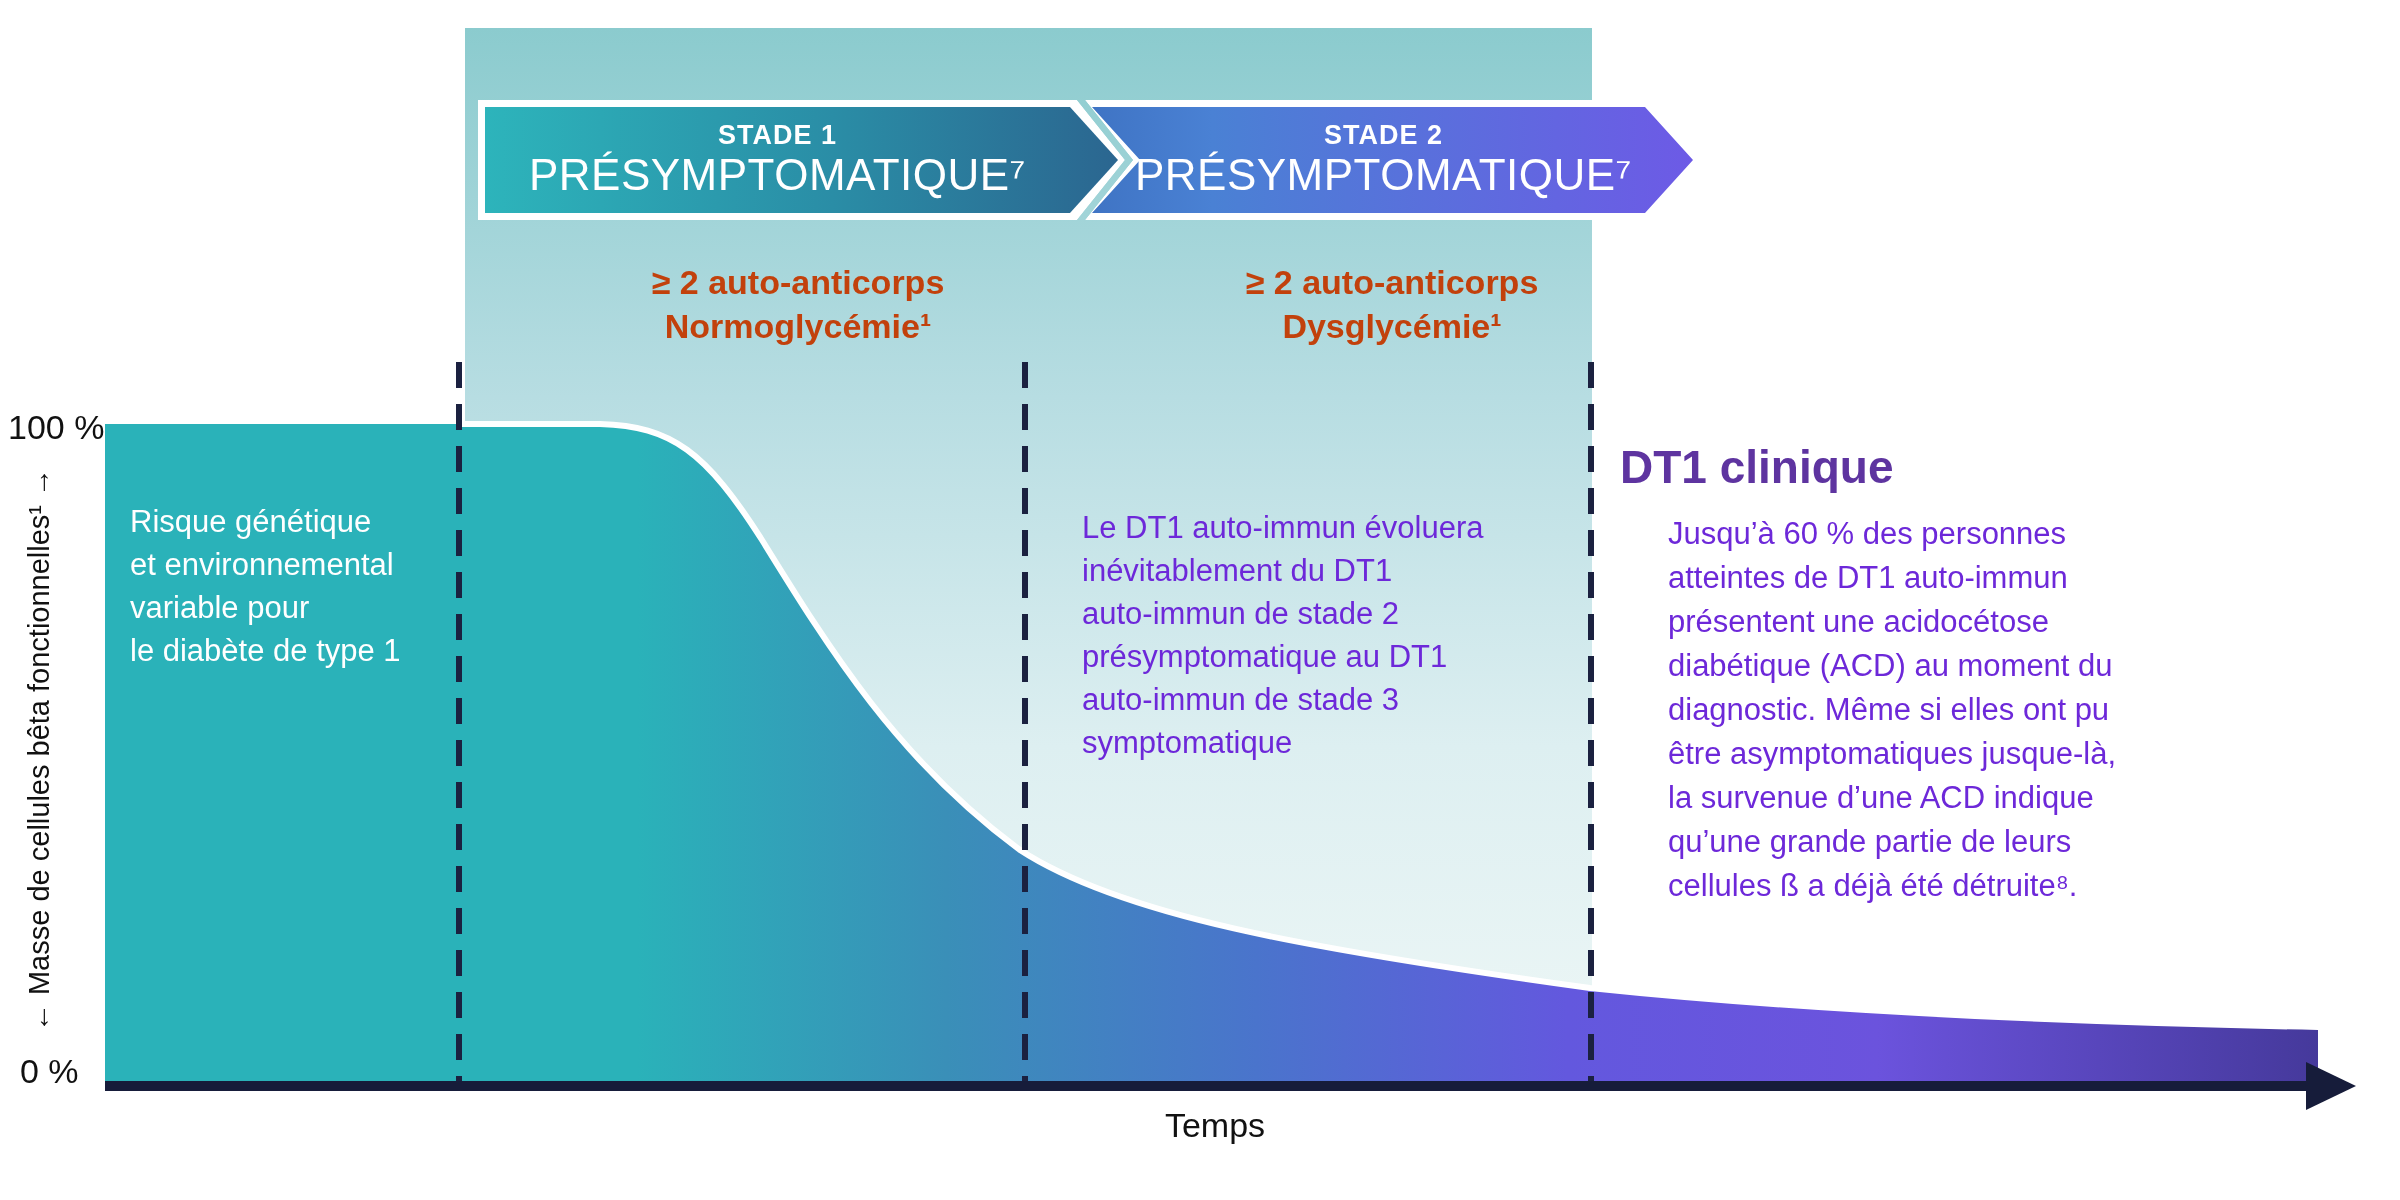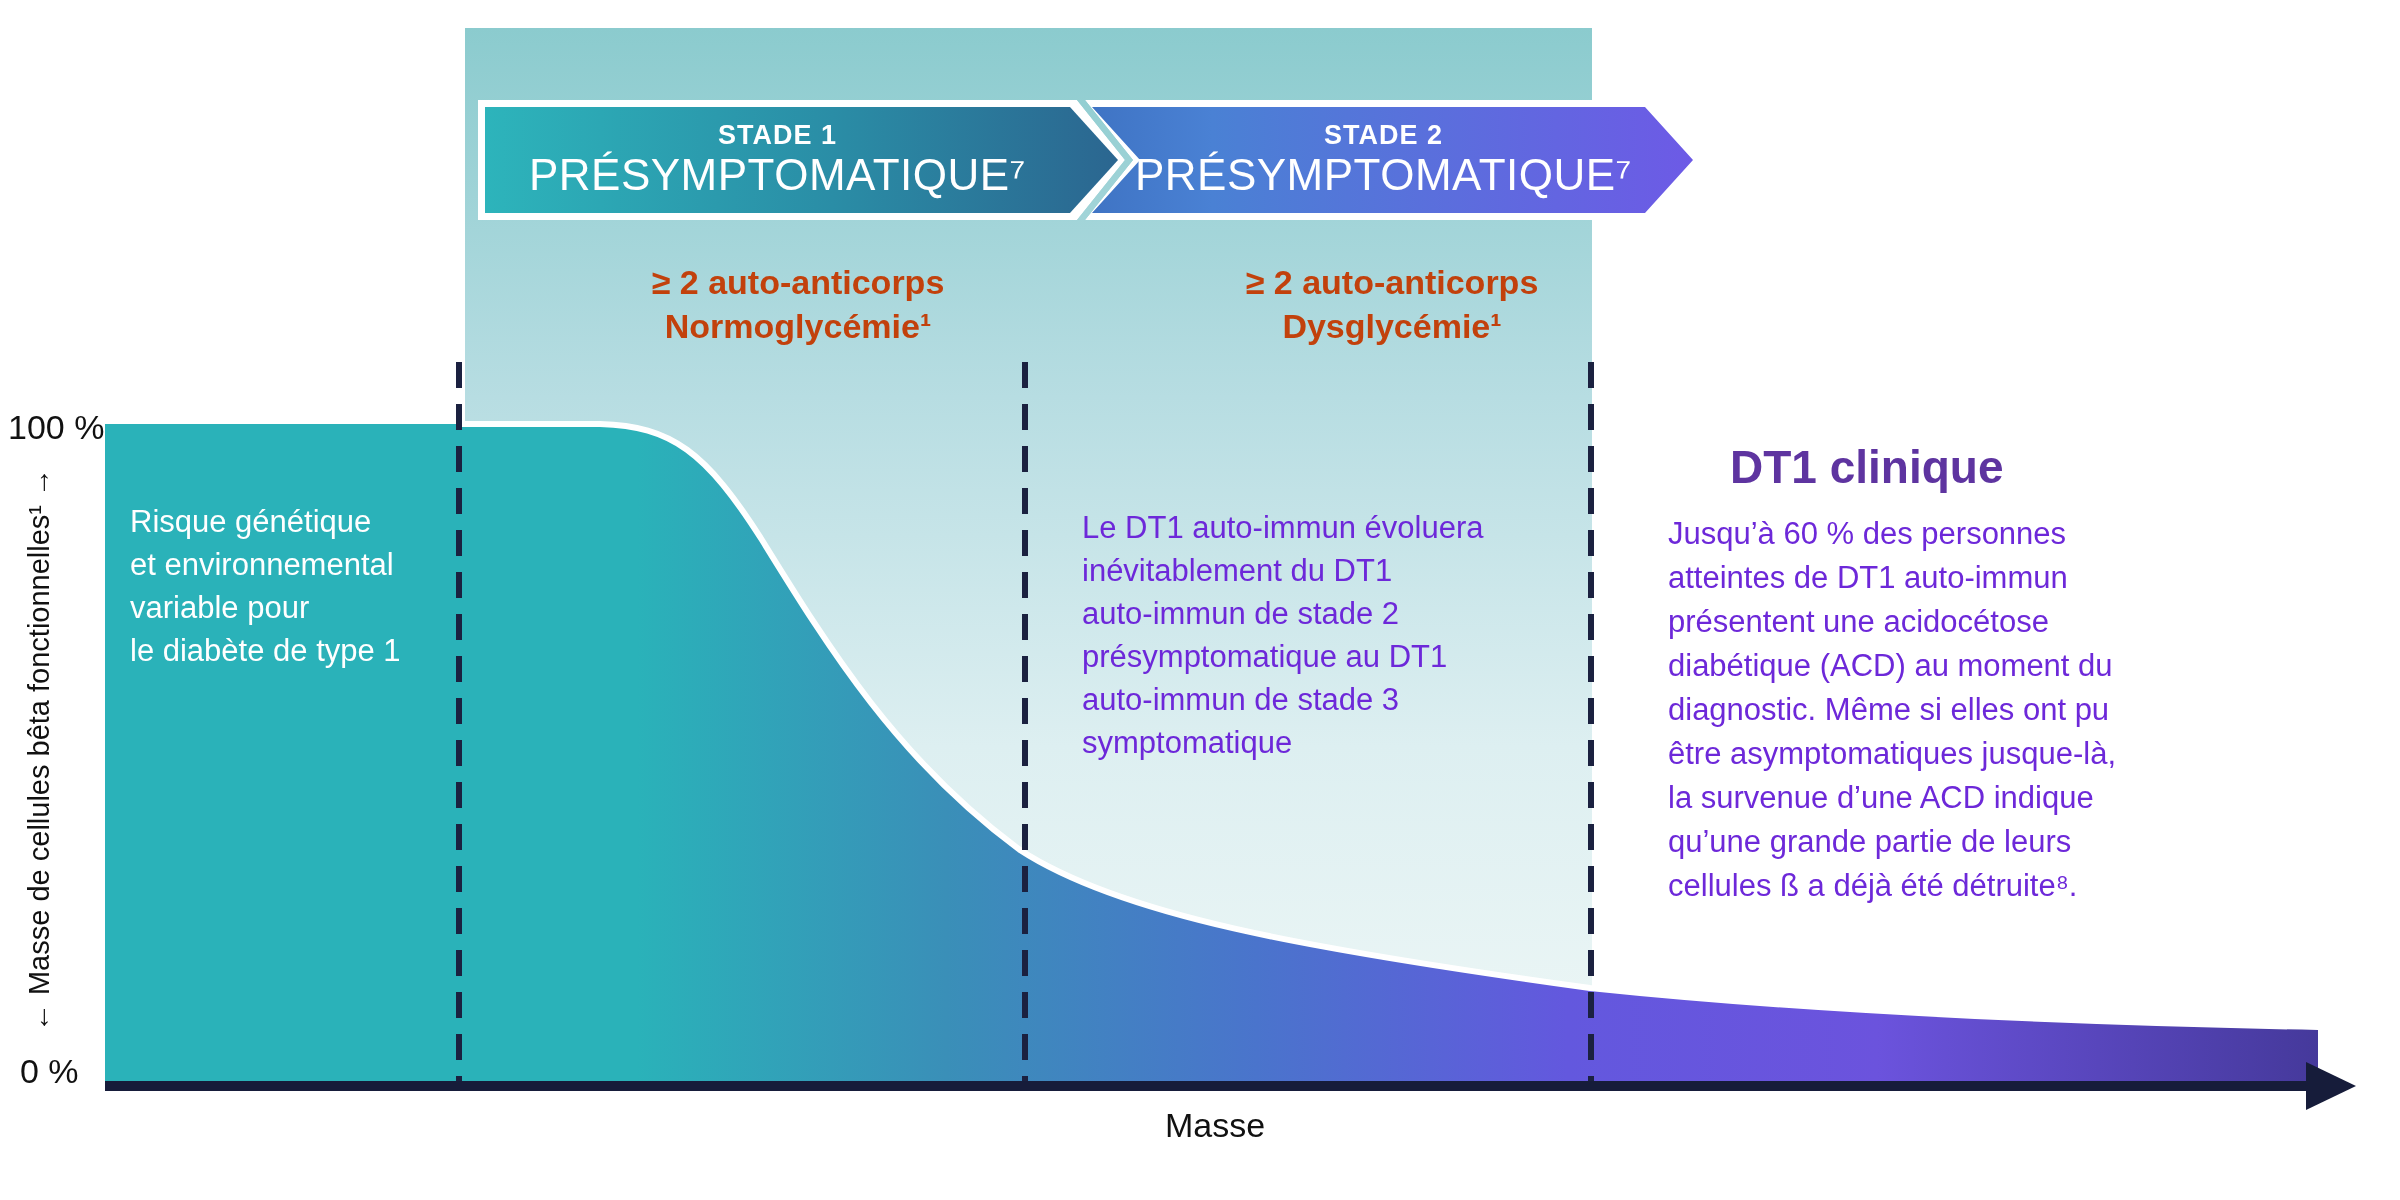--- a/index.html
+++ b/index.html
@@ -119,30 +119,30 @@
 le diabète de type 1</div>
 
 
   <div class="note navy" style="left:1082px;top:506px;width:500px;">Le DT1 auto-immun évoluera
 inévitablement du DT1
 auto-immun de stade 2
 présymptomatique au DT1
 auto-immun de stade 3
 symptomatique</div>
 
-  <div class="dt1-heading" style="left:1730px;top:440px;">DT1 clinique</div>
+  <div class="dt1-heading" style="left:1620px;top:440px;">DT1 clinique</div>
 
   <div class="note navy" style="left:1668px;top:512px;width:560px;line-height:44px;">Jusqu’à 60 % des personnes
 atteintes de DT1 auto-immun
 présentent une acidocétose
 diabétique (ACD) au moment du
 diagnostic. Même si elles ont pu
 être asymptomatiques jusque-là,
 la survenue d’une ACD indique
 qu’une grande partie de leurs
 cellules ß a déjà été détruite⁸.</div>
 
   <div class="axis-label" style="left:8px;top:408px;">100 %</div>
   <div class="axis-label" style="left:20px;top:1052px;">0 %</div>
   <div class="y-title">← Masse de cellules bêta fonctionnelles¹ →</div>
-  <div class="axis-label" style="left:1100px;top:1106px;width:230px;text-align:center;">Masse</div>
+  <div class="axis-label" style="left:1100px;top:1106px;width:230px;text-align:center;">Temps</div>
 
 </div>
 
 </body></html>

